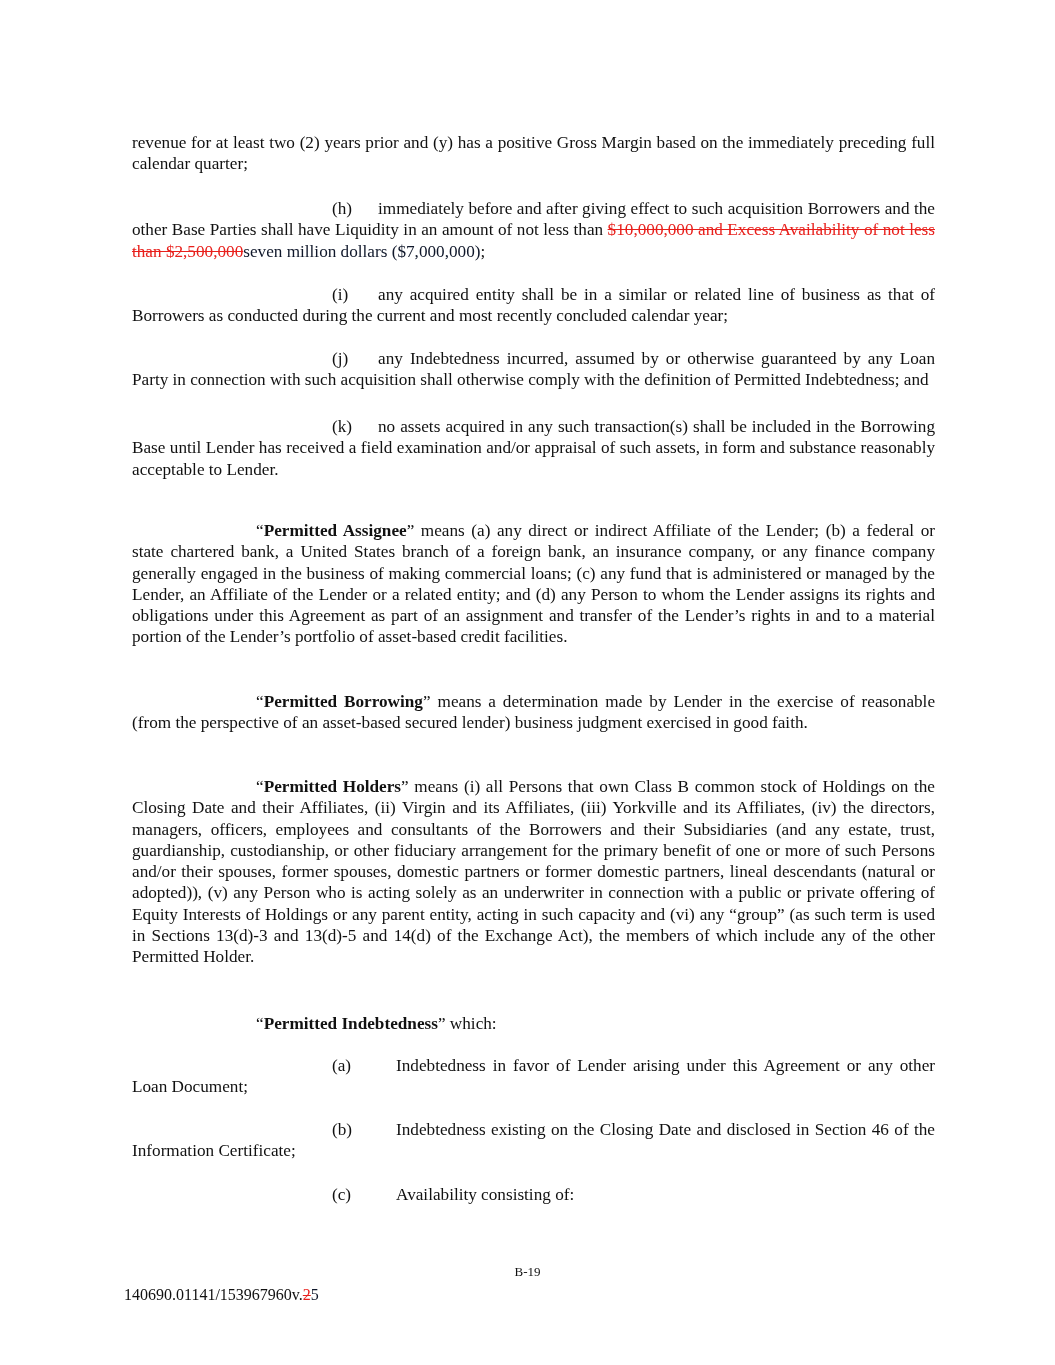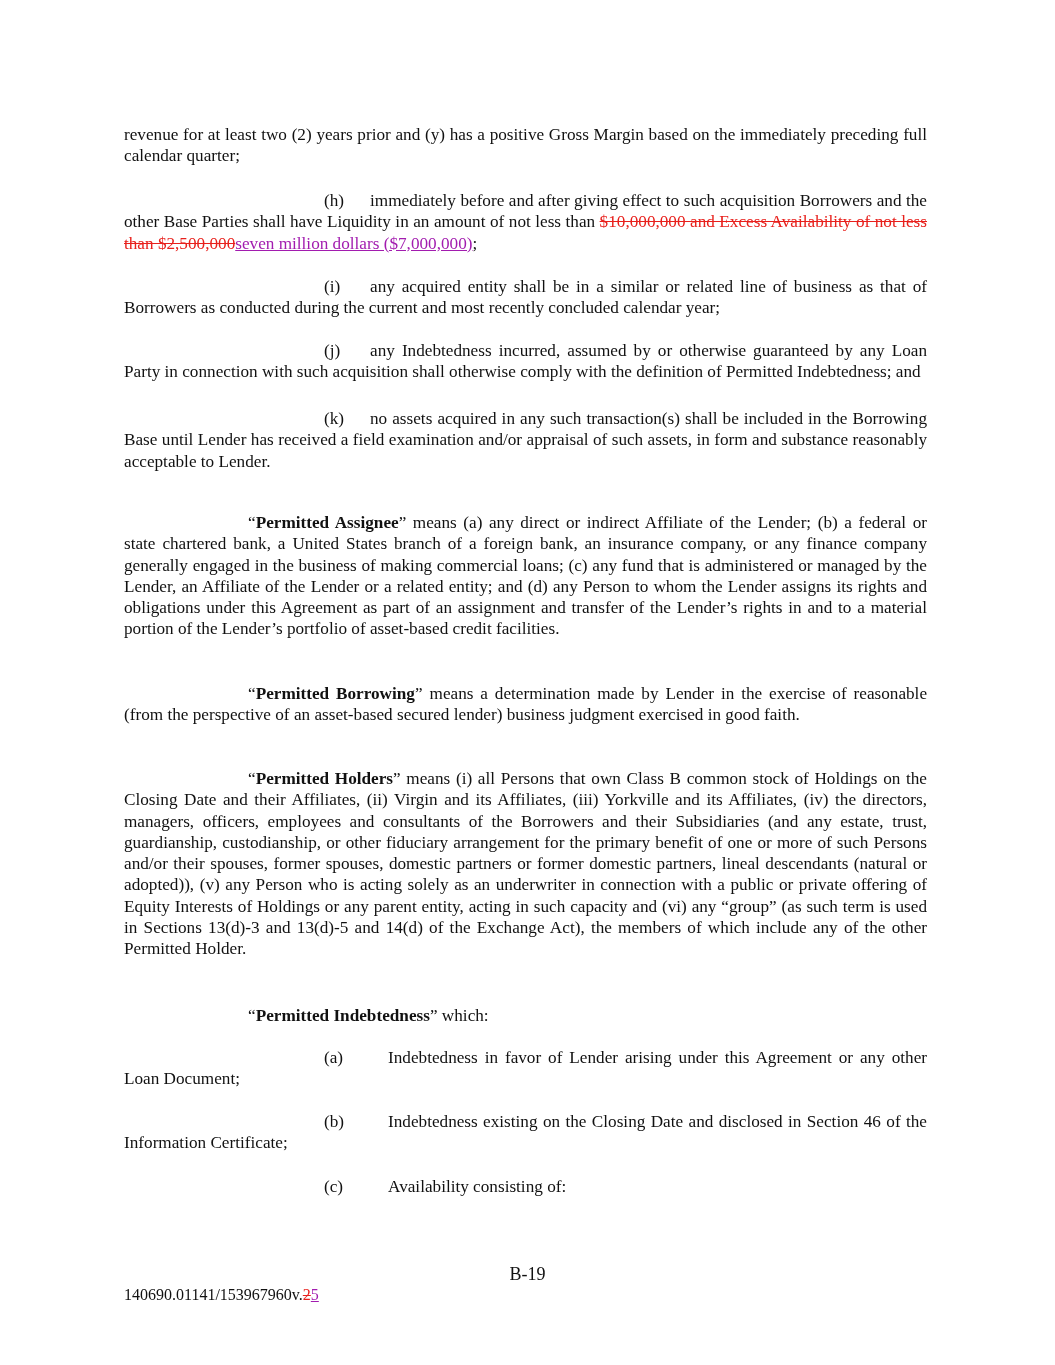--- a/index.html
+++ b/index.html
@@ -1,29 +1,29 @@
 <!DOCTYPE html>
 <html><head>
 <meta charset="utf-8">
 <style>
   html, body { margin: 0; padding: 0; background: #ffffff; }
   body { width: 1055px; height: 1365px; position: relative; overflow: hidden;
          font-family: "Liberation Serif", "DejaVu Serif", serif; color: #111; }
   .page { position: absolute; left: 124px; top: 124px; width: 803px;
           font-size: 17.2px; line-height: 21.3px; }
-  p { margin: 0; text-align: justify; text-align-last: auto; }
+  p { margin: 8px; text-align: justify; text-align-last: auto; }
   .indent2 { text-indent: 200px; }
   .indent1 { text-indent: 124px; }
   .mark { display: inline-block; width: 46px; text-indent: 0; }
   .mark-wide { display: inline-block; width: 64px; text-indent: 0; }
   .del { color: #e8201c; text-decoration: line-through; }
-  .ins { color: #a21caf; text-decoration: underline; }
+  .ins { color: #0f172a; }
   .term { font-weight: bold; }
   .footer-page { position: absolute; left: 0; width: 1055px; top: 1264px; text-align: center;
-                 font-size: 18px; }
+                 font-size: 13px; }
   .footer-id { position: absolute; left: 124px; top: 1286px; font-size: 16px; }
 </style>
 </head>
 <body>
 
 <div class="page">
 
   <p style="position:absolute; top:0; width:803px;">revenue for at least two (2) years prior and (y) has a positive Gross Margin based on the immediately preceding full calendar quarter;</p>
 
   <p class="indent2" style="position:absolute; top:66px; width:803px;">

